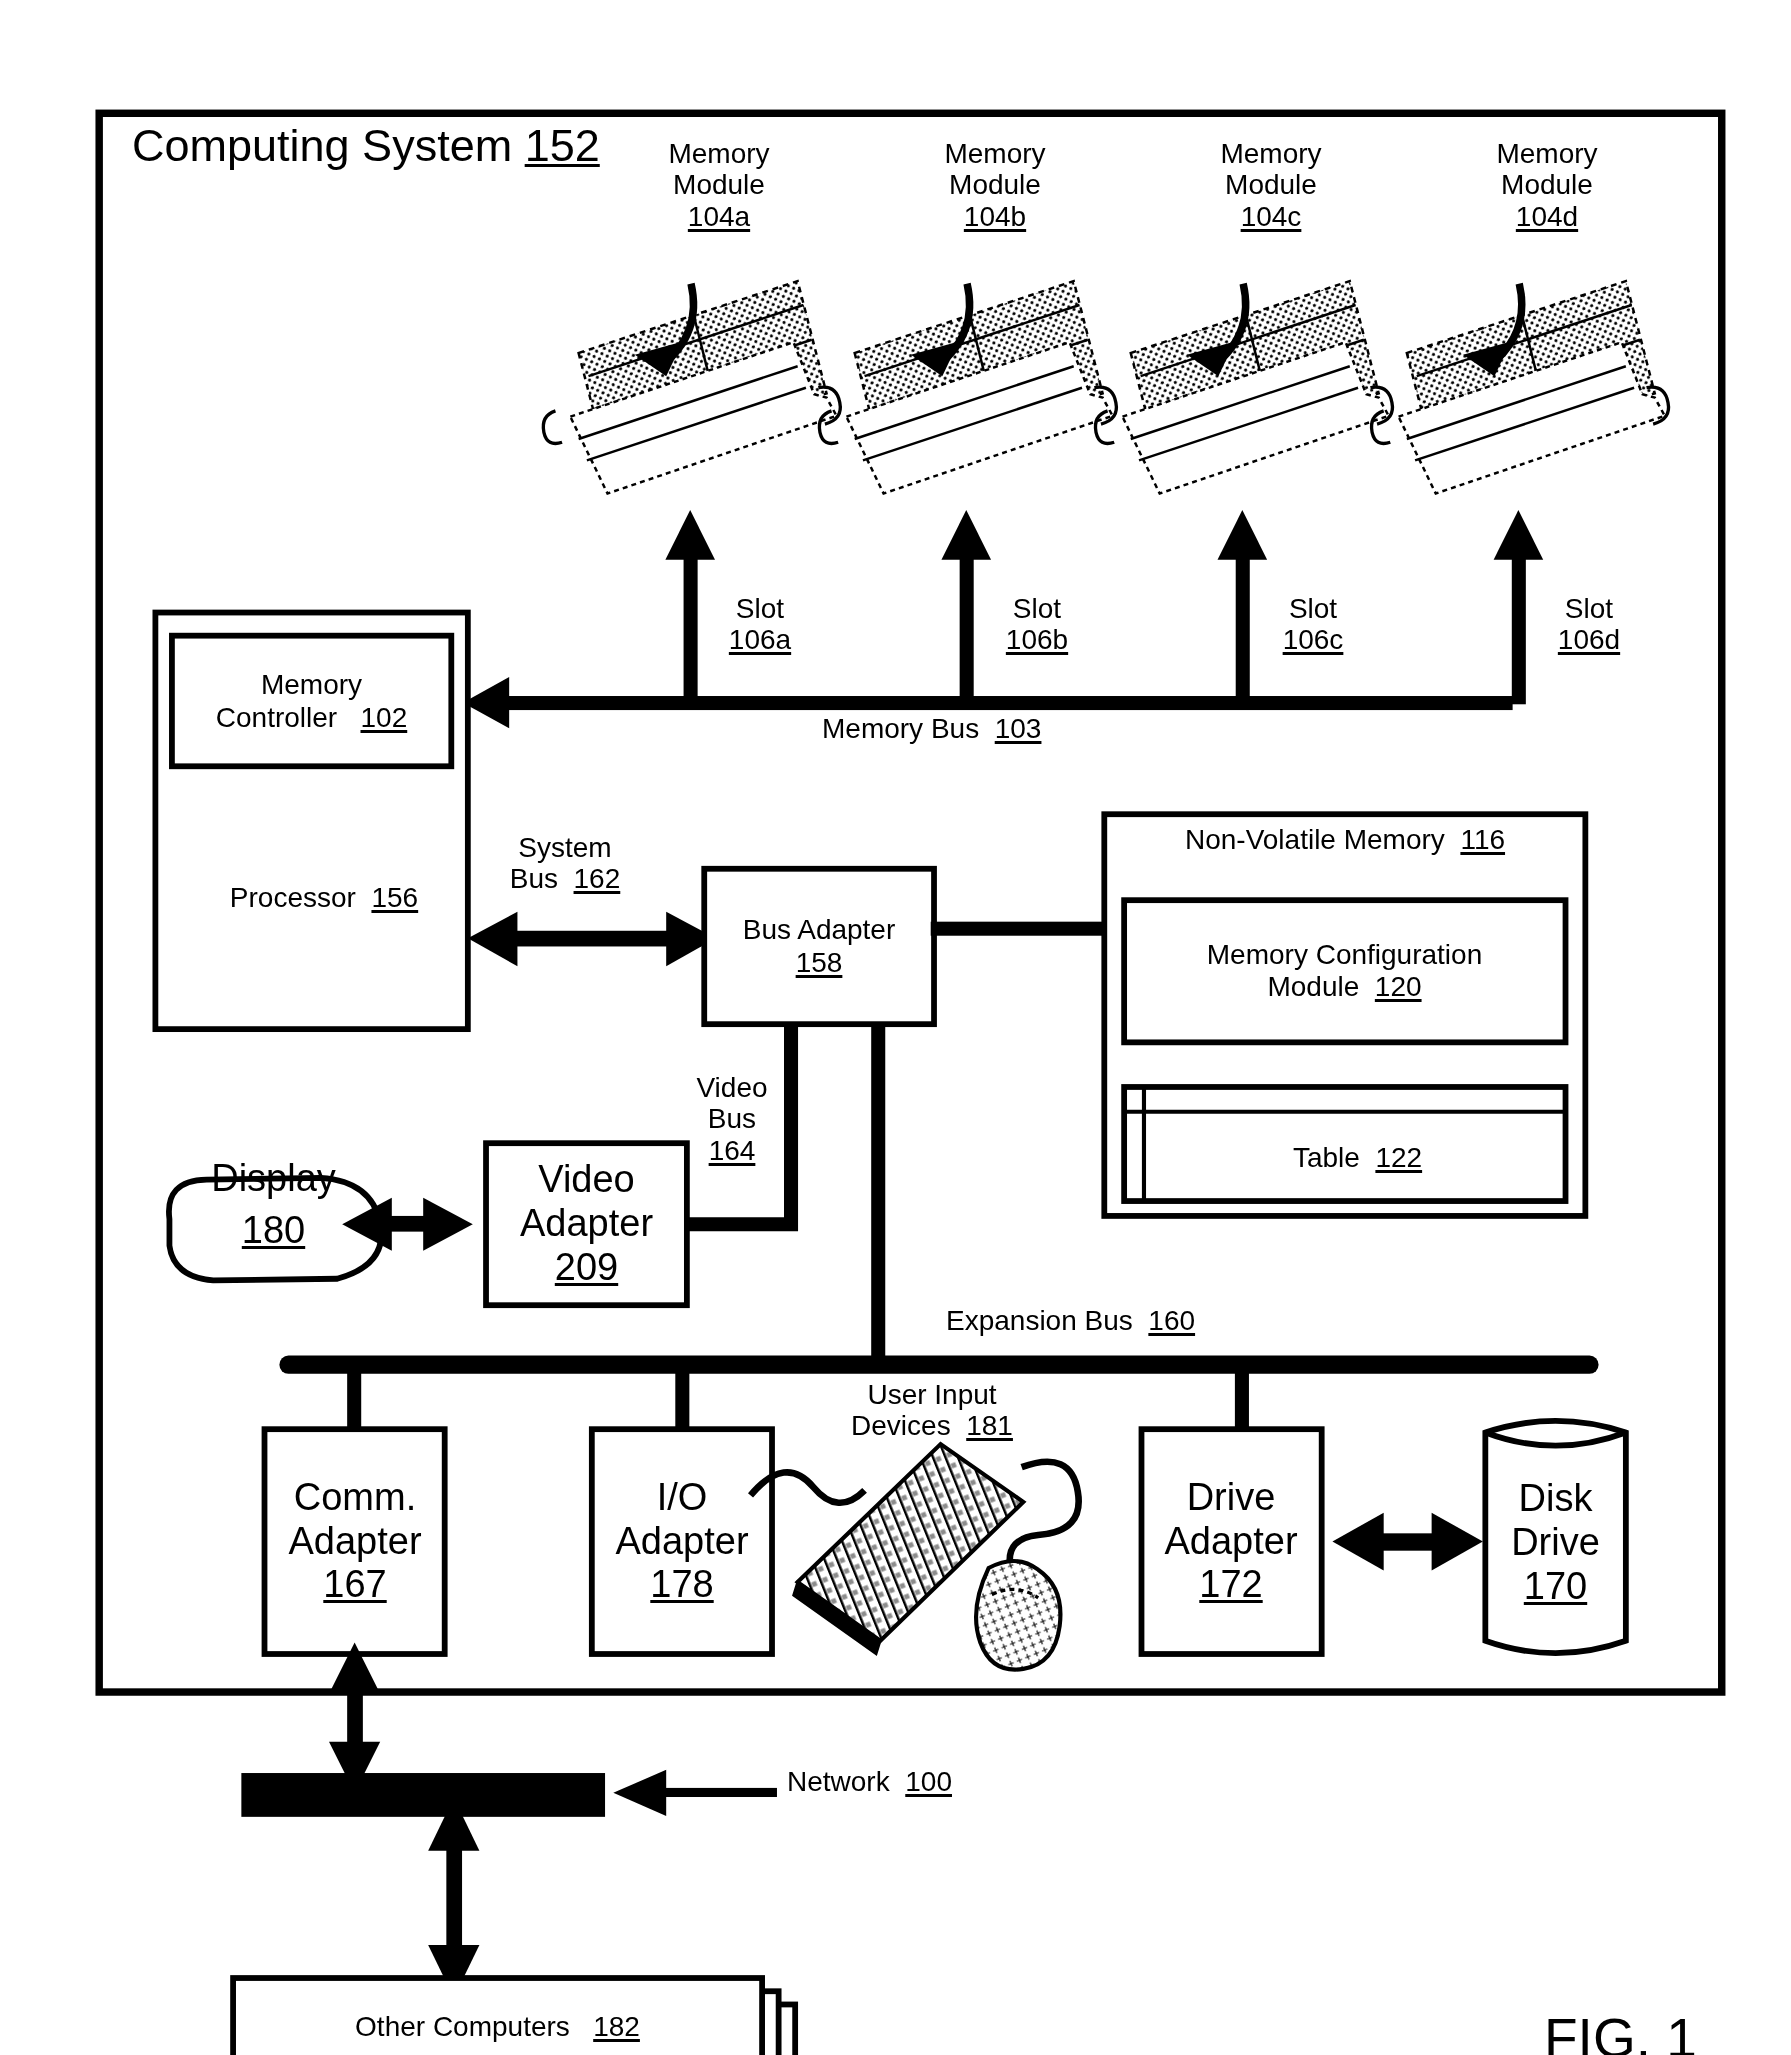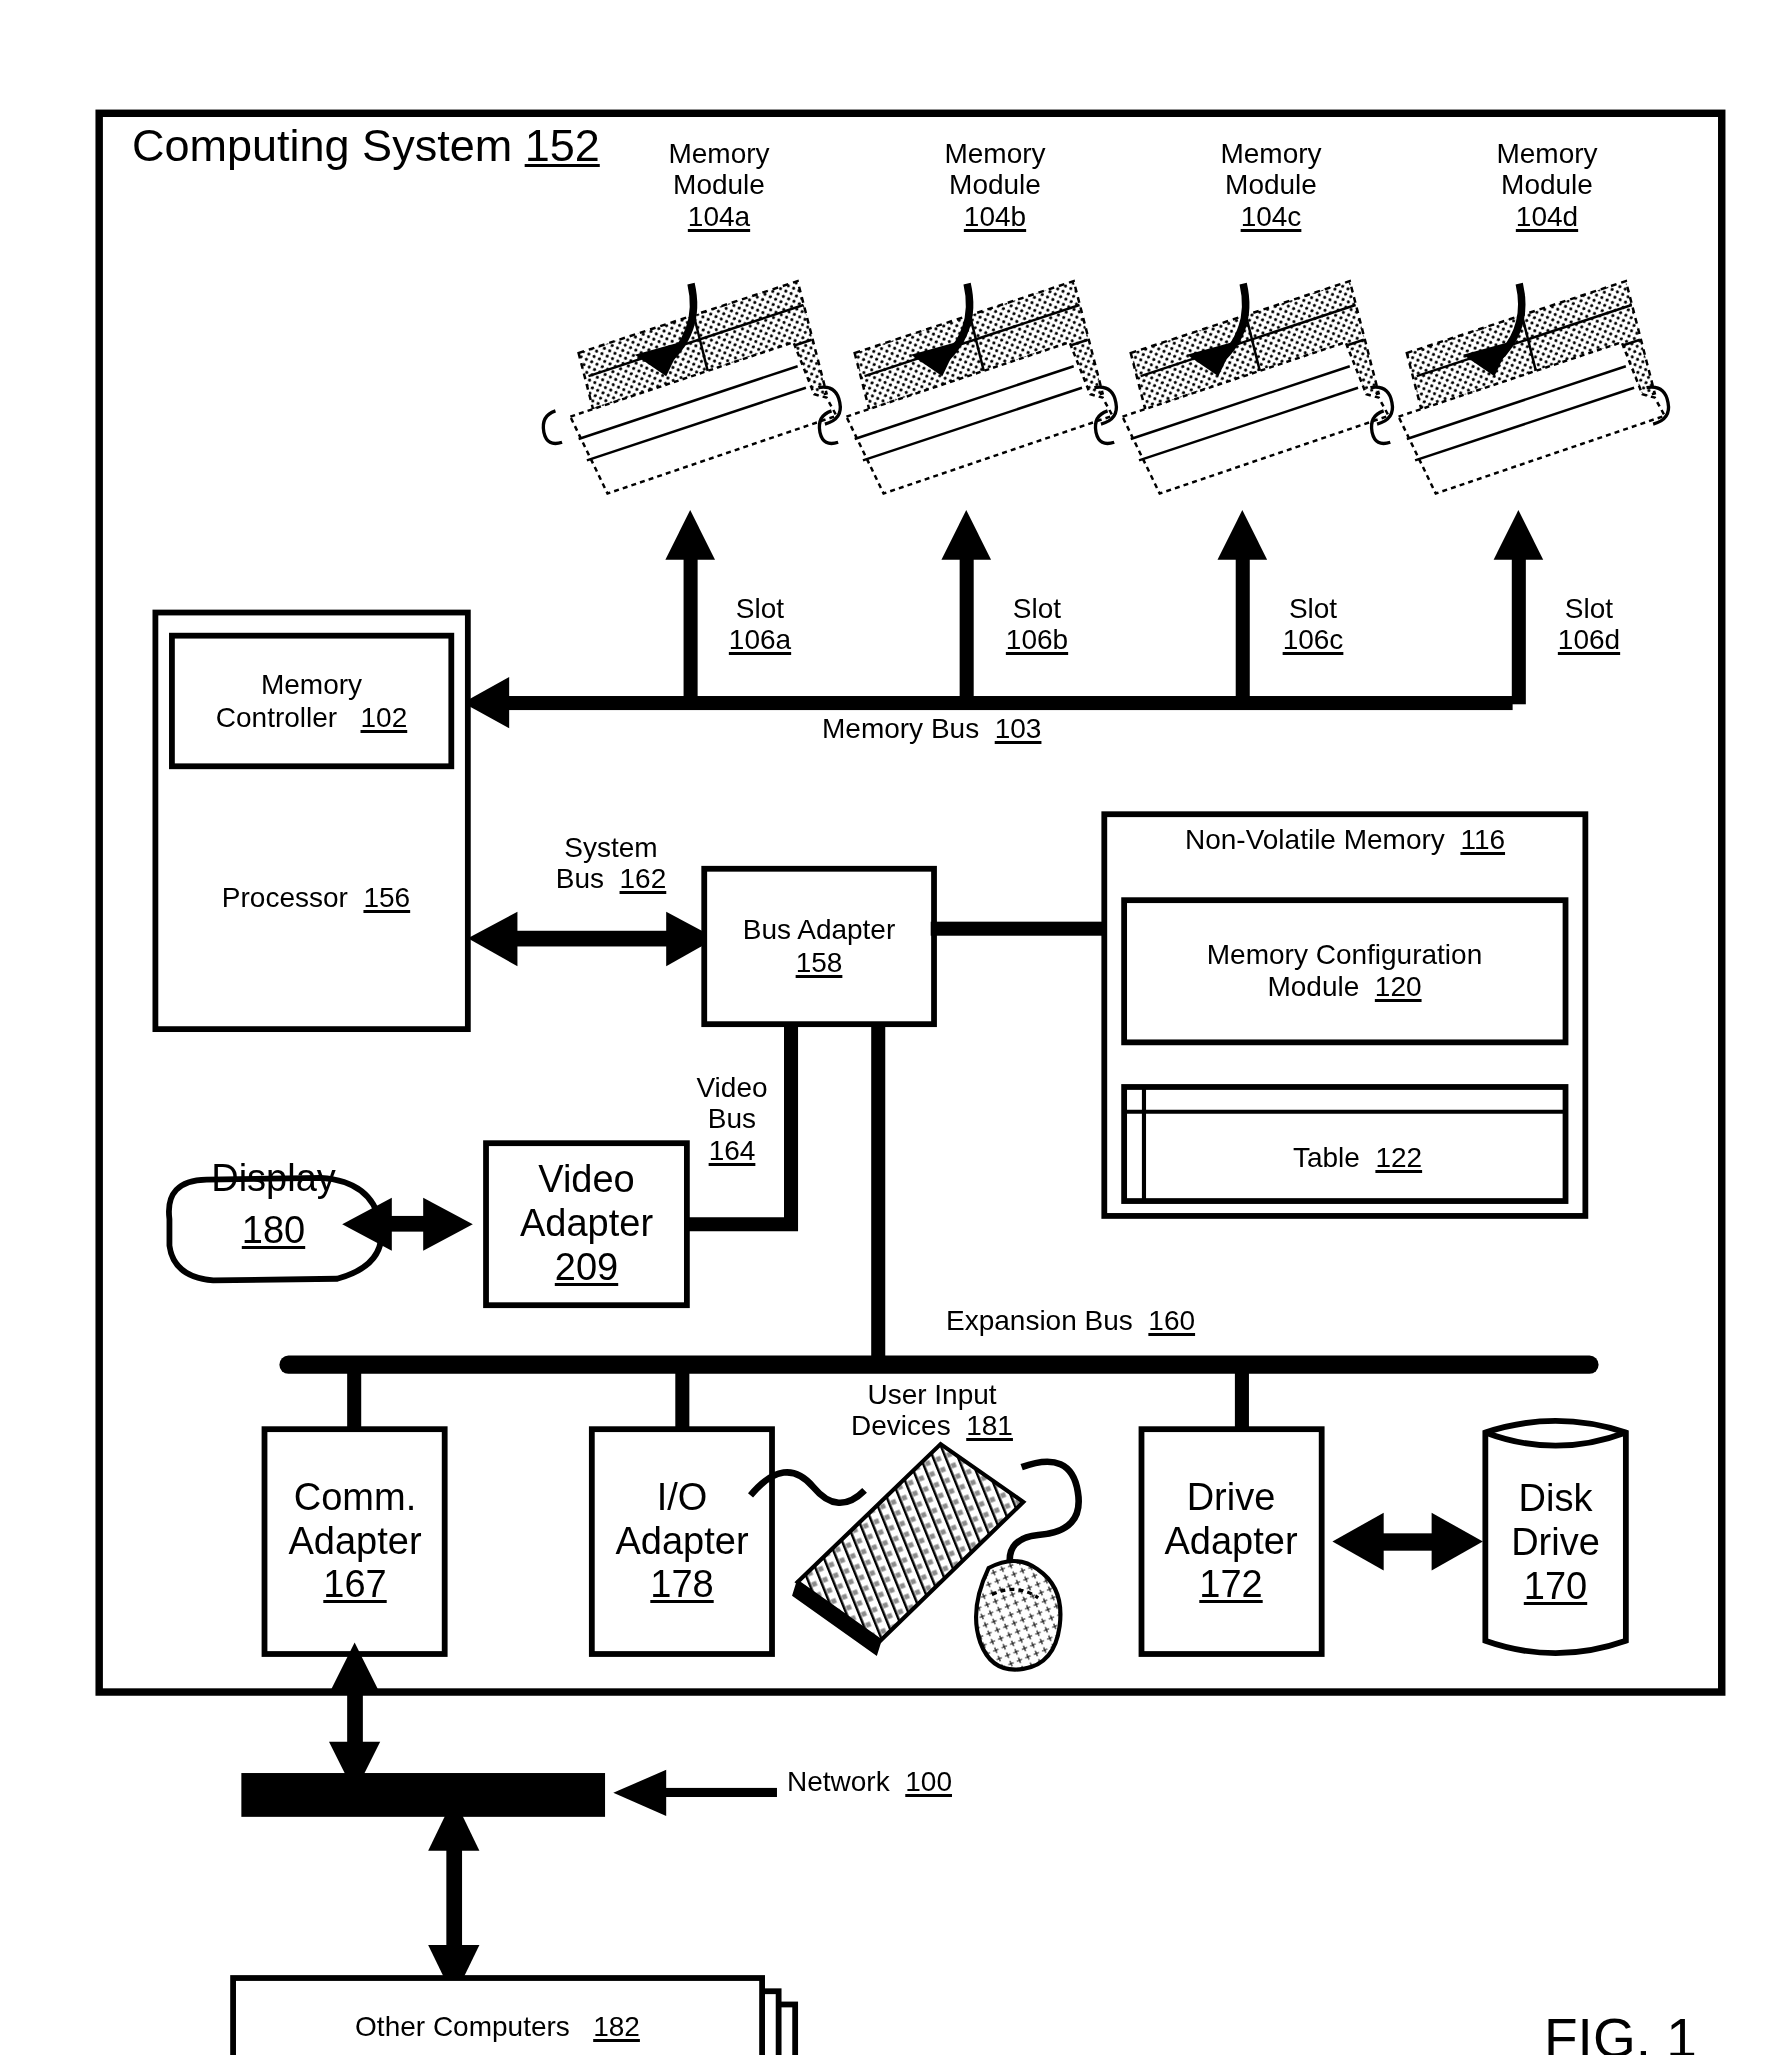--- a/index.html
+++ b/index.html
@@ -319,31 +319,31 @@
   </div>
 
   <div class="boxtext t48" style="left:172px; top:589px; width:279px; height:131px;">
     <div>Memory</div>
     <div>
       <span>Controller</span>
       <span>&nbsp;&nbsp;</span><span class="u">102</span>
     </div>
   </div>
 
-  <div class="lbl t48 ctr" style="left:316px; top:835px;">
+  <div class="lbl t48 ctr" style="left:324px; top:835px;">
     <span>Processor</span>
     <span>&nbsp;</span><span class="u">156</span>
   </div>
 
   <div class="lbl t48" style="left:822px; top:666px;">
     <span>Memory Bus</span>
     <span>&nbsp;</span><span class="u">103</span>
   </div>
 
-  <div class="lbl t48 ctr" style="left:611px; top:785px;">
+  <div class="lbl t48 ctr" style="left:565px; top:785px;">
     <div>System</div>
     <div>
       <span>Bus</span>
       <span>&nbsp;</span><span class="u">162</span>
     </div>
   </div>
 
   <div class="boxtext t48" style="left:704px; top:822px; width:230px; height:155px;">
     <div>Bus Adapter</div>
     <div class="u">158</div>

